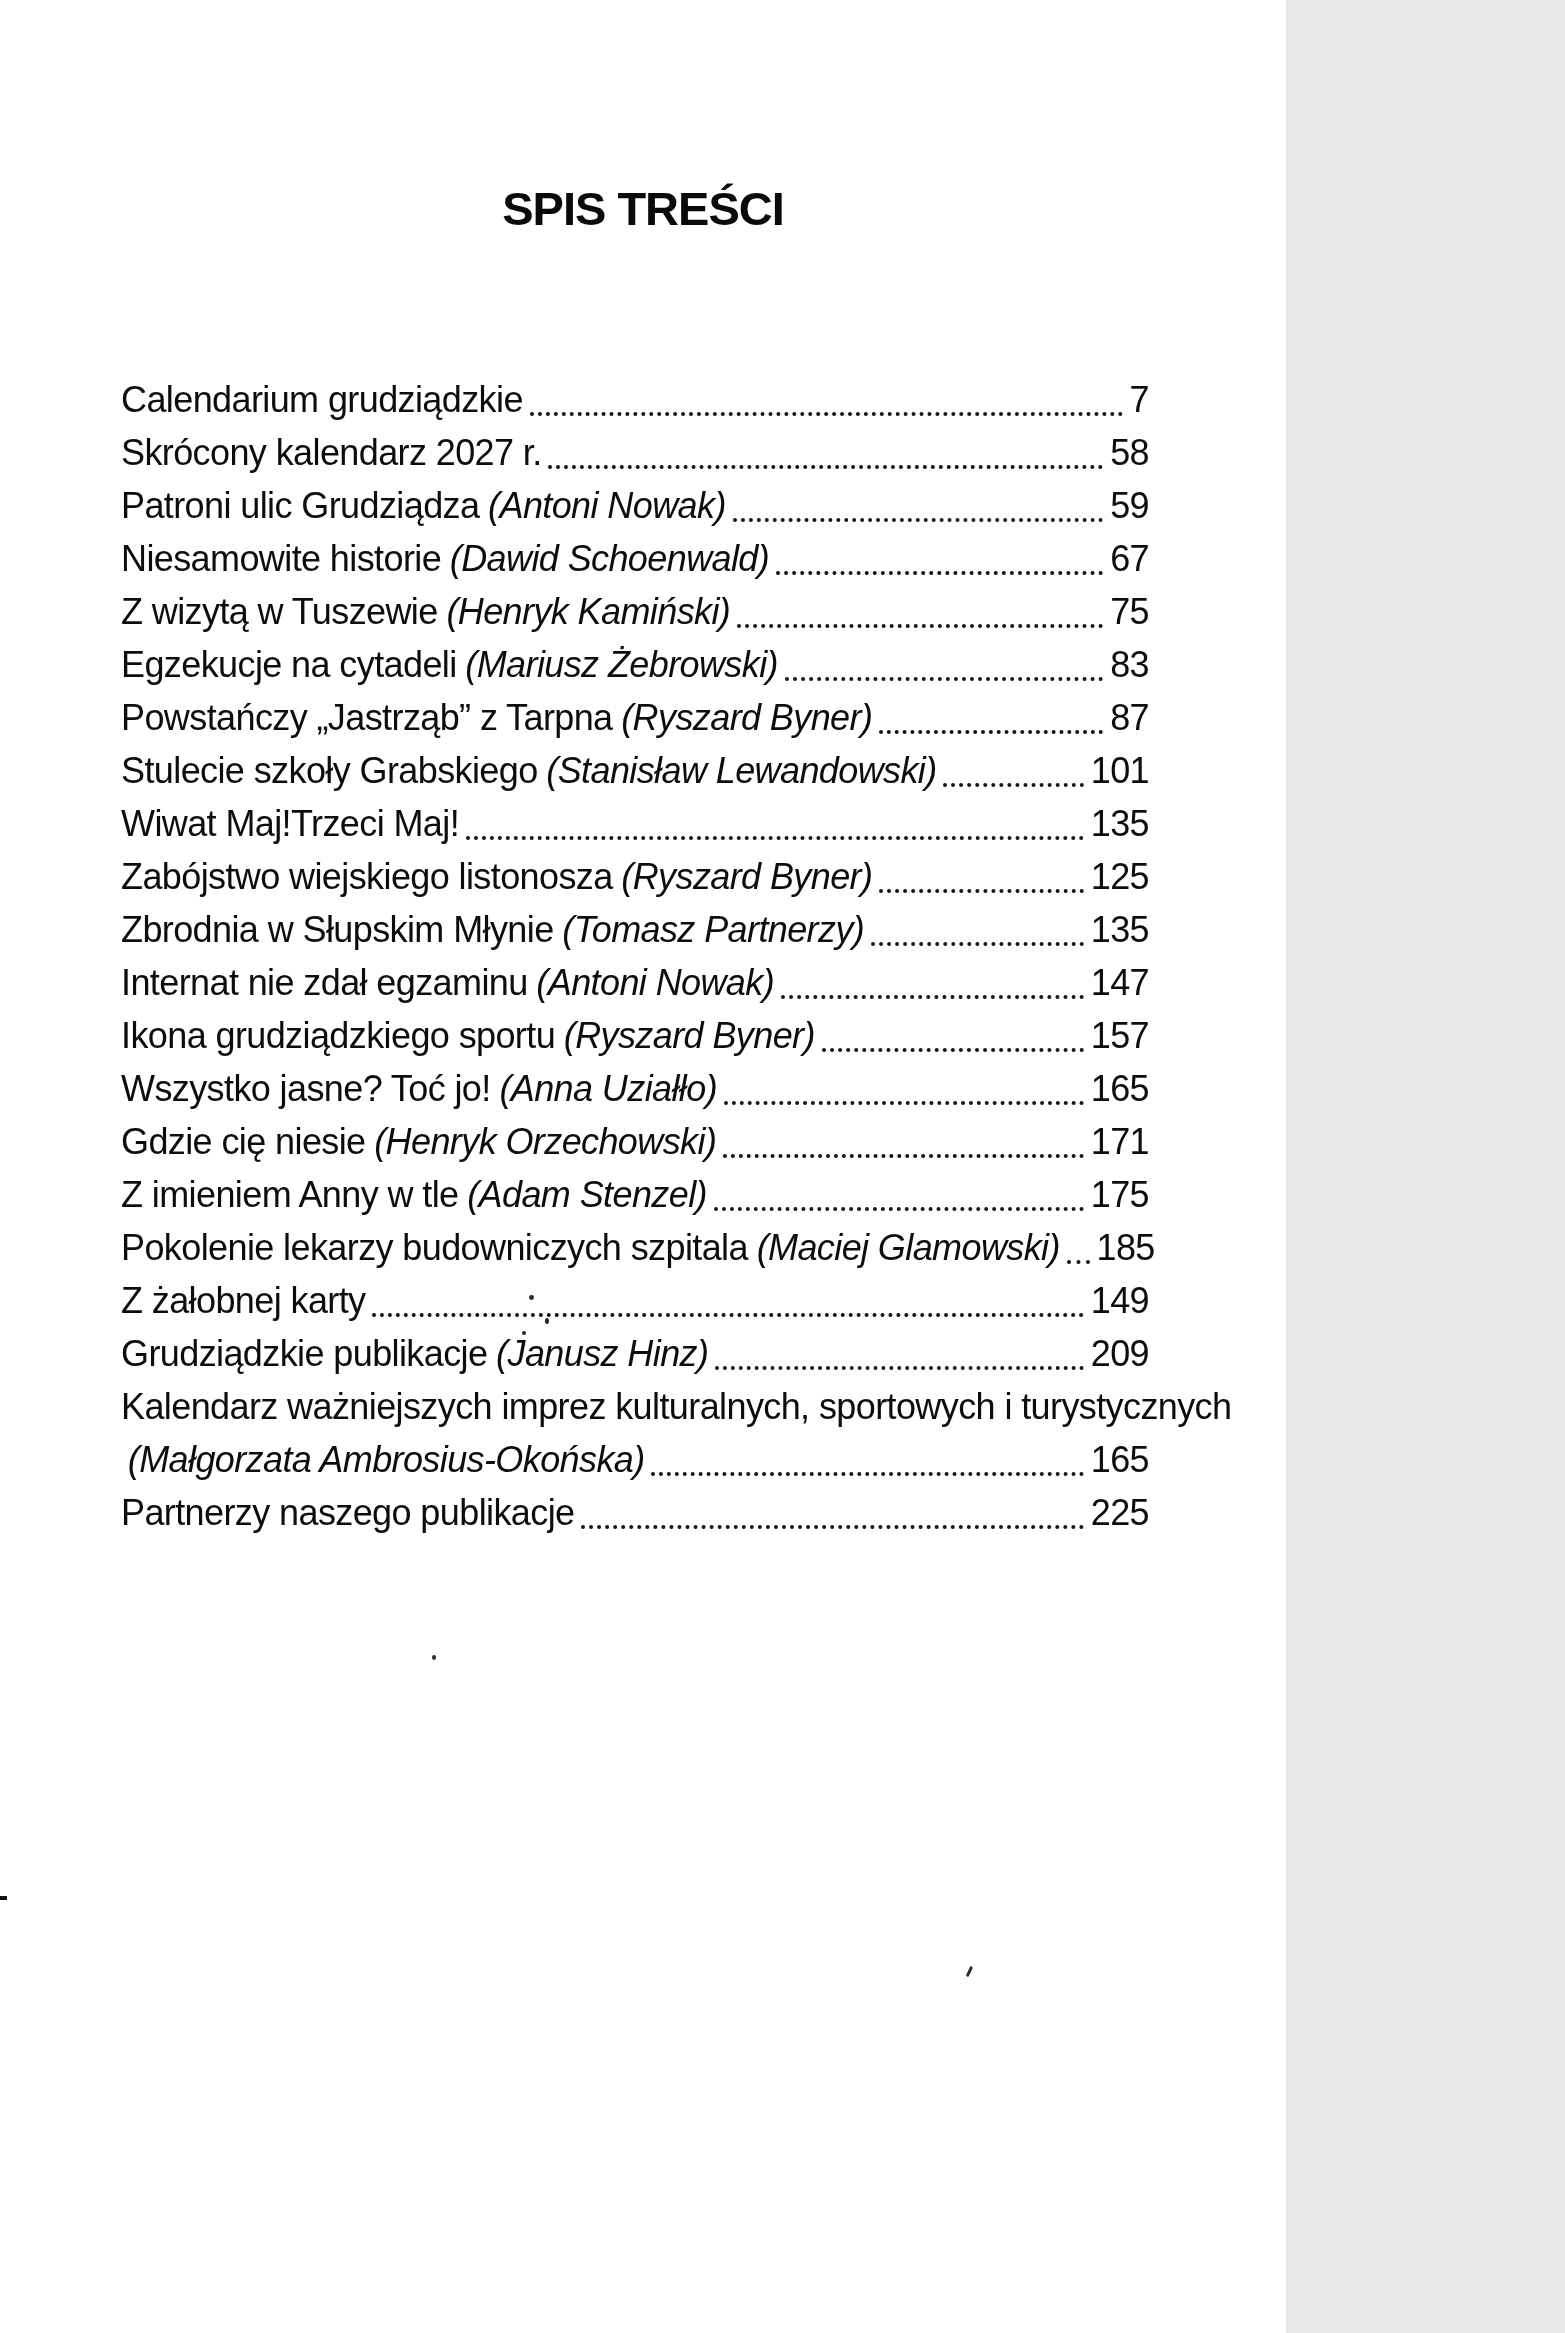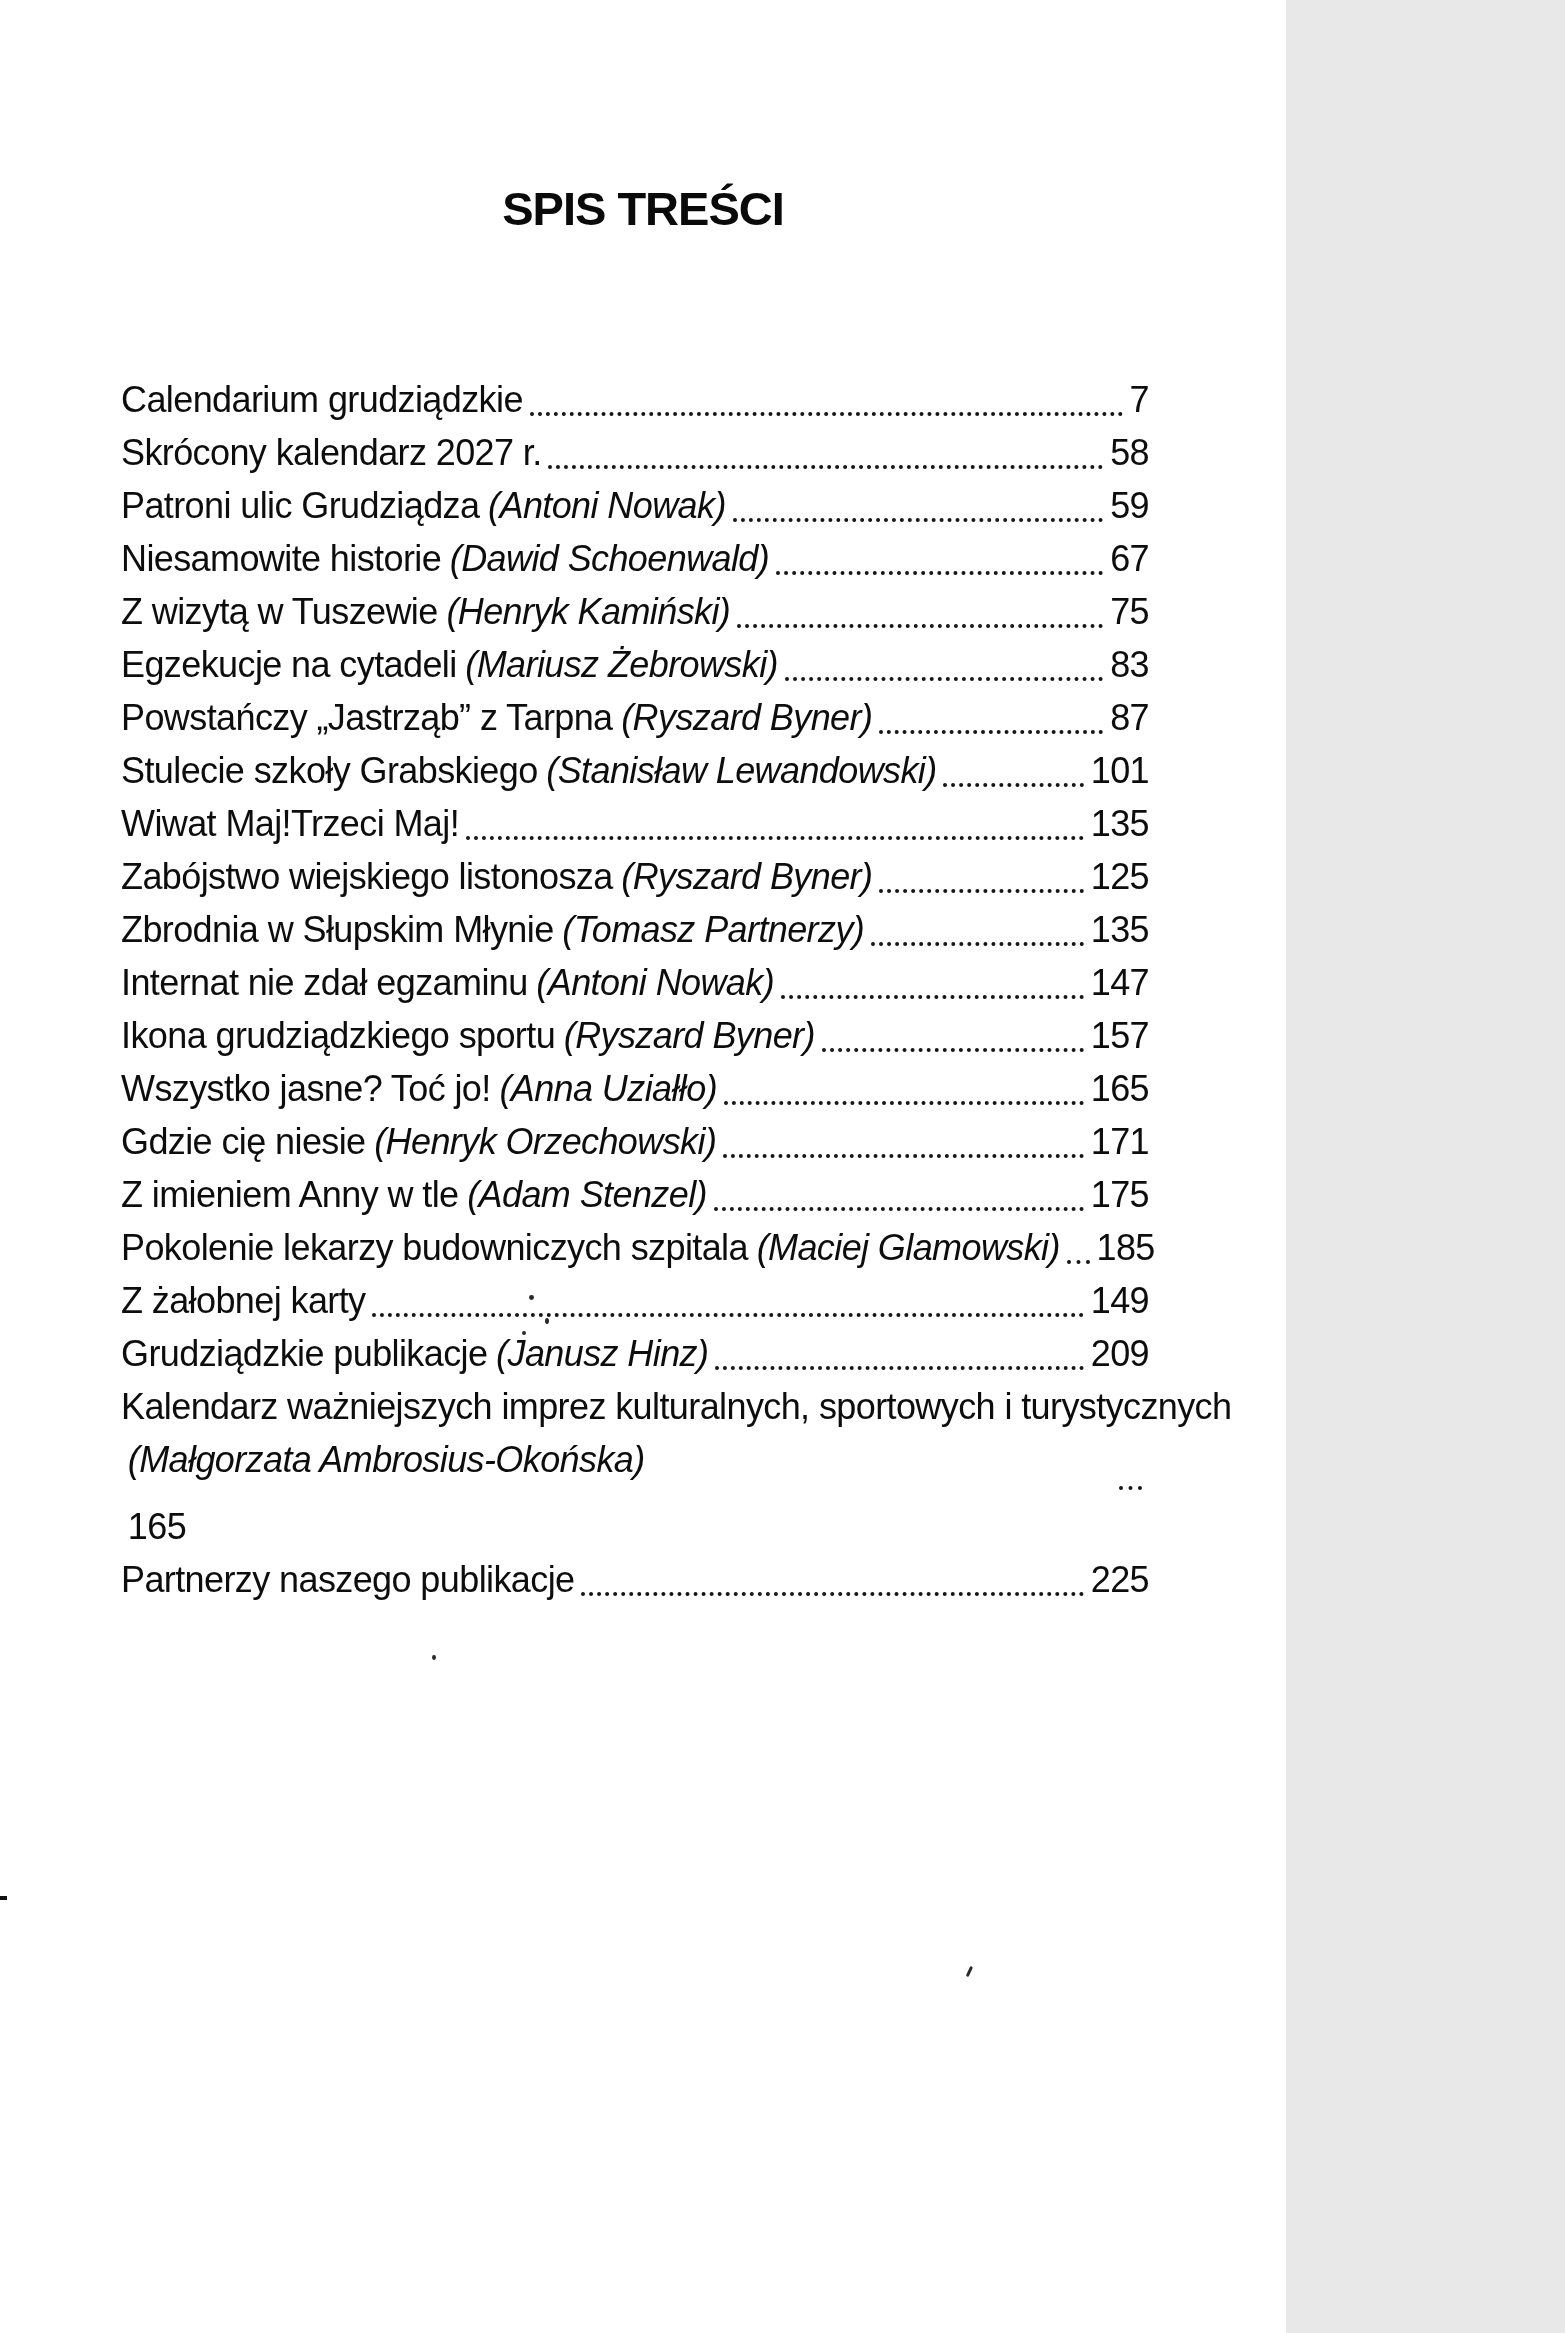--- a/index.html
+++ b/index.html
@@ -32,21 +32,21 @@
     right: 137px;
   }
   .toc-row {
     display: flex;
     align-items: baseline;
     line-height: 53px;
     font-size: 36px;
     letter-spacing: -0.6px;
     white-space: nowrap;
   }
-  .toc-row.indent { padding-left: 6.8px; flex-direction: column; }
+  .toc-row.indent { padding-left: 6.8px; }
   .toc-row .title { flex: 0 0 auto; }
   .toc-row .author { flex: 0 0 auto; font-style: italic; }
   .toc-row .author:not(:empty) { margin-left: 8.7px; }
   .toc-row .title:empty + .author { margin-left: 0; }
   .toc-row .leader {
     flex: 1 1 auto;
     min-width: 23px;
     border-bottom: 4.9px dotted #161616;
     align-self: flex-end;
     margin: 0 6.8px 9.7px 6.8px;

